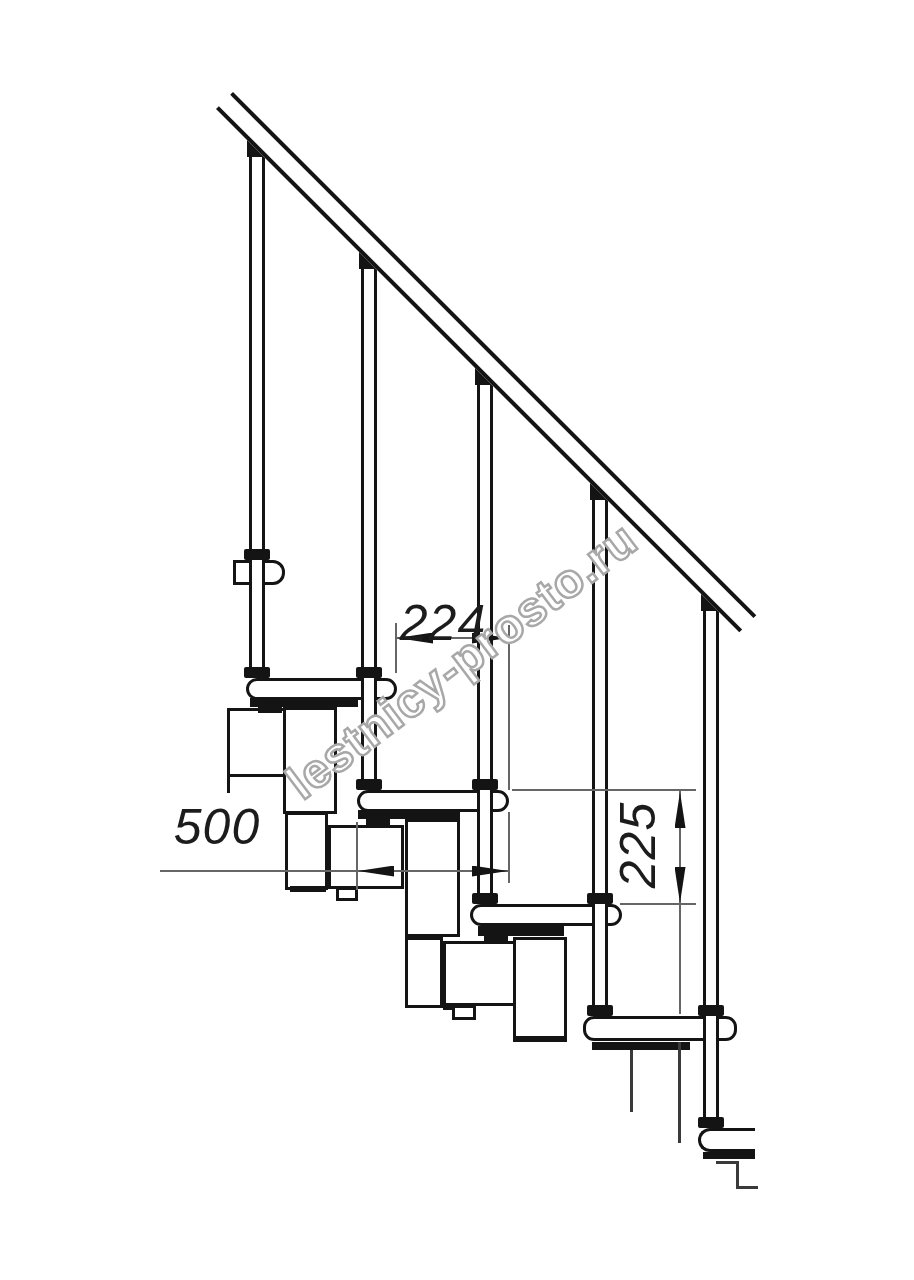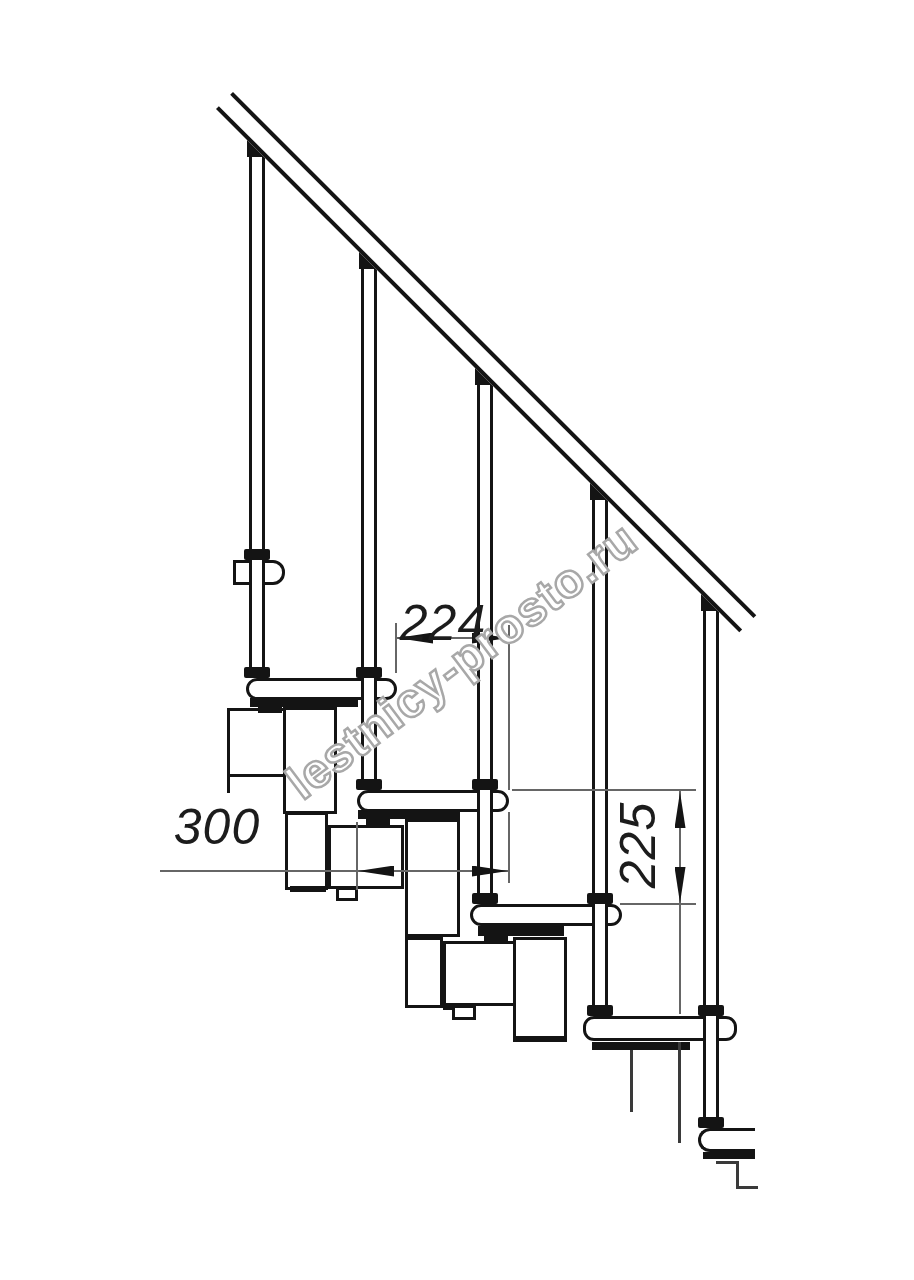--- a/index.html
+++ b/index.html
@@ -115,21 +115,21 @@
   <div class="thin" style="left:508px;top:812px;width:2px;height:71px;"></div>
   <div class="thin" style="left:396px;top:637px;width:113px;height:2px;"></div>
   <div class="arrow a-left" style="left:397px;top:632.5px;width:36px;height:11px;"></div>
   <div class="arrow a-right" style="left:472px;top:632.5px;width:36px;height:11px;"></div>
   <div class="dimtext" style="left:388px;top:570px;width:110px;margin-top:28px;">224</div>
 
   <div class="thin" style="left:356px;top:822px;width:2px;height:68px;"></div>
   <div class="thin" style="left:160px;top:870px;width:350px;height:2px;"></div>
   <div class="arrow a-left" style="left:358px;top:865.5px;width:36px;height:11px;"></div>
   <div class="arrow a-right" style="left:472px;top:865.5px;width:36px;height:11px;"></div>
-  <div class="dimtext" style="left:162px;top:802px;width:110px;">300</div>
+  <div class="dimtext" style="left:162px;top:802px;width:110px;">500</div>
 
   <div class="thin" style="left:512px;top:789px;width:184px;height:2px;"></div>
   <div class="thin" style="left:620px;top:903px;width:76px;height:2px;"></div>
   <div class="thin" style="left:679px;top:791px;width:2px;height:113px;"></div>
   <div class="thin" style="left:679px;top:904px;width:2px;height:110px;"></div>
   <div class="arrow a-up" style="left:674.5px;top:792px;width:11px;height:36px;"></div>
   <div class="arrow a-down" style="left:674.5px;top:867px;width:11px;height:36px;"></div>
   <div class="dimtext rot" style="left:583px;top:820px;width:110px;">225</div>
 
   <div id="watermark">lestnicy-prosto.ru</div>

